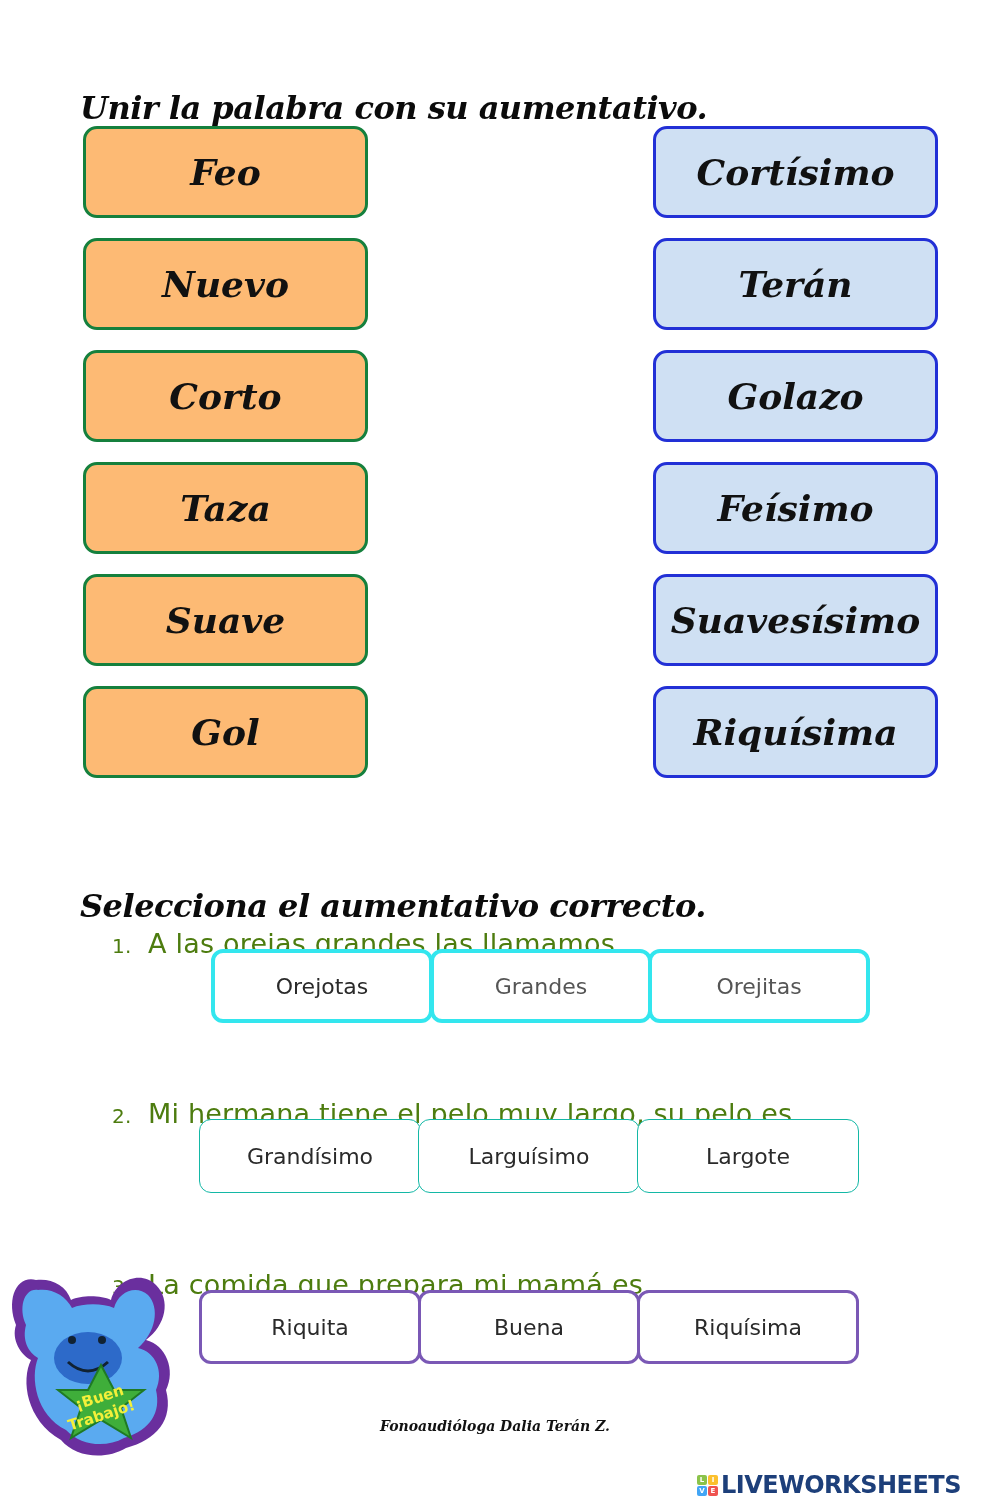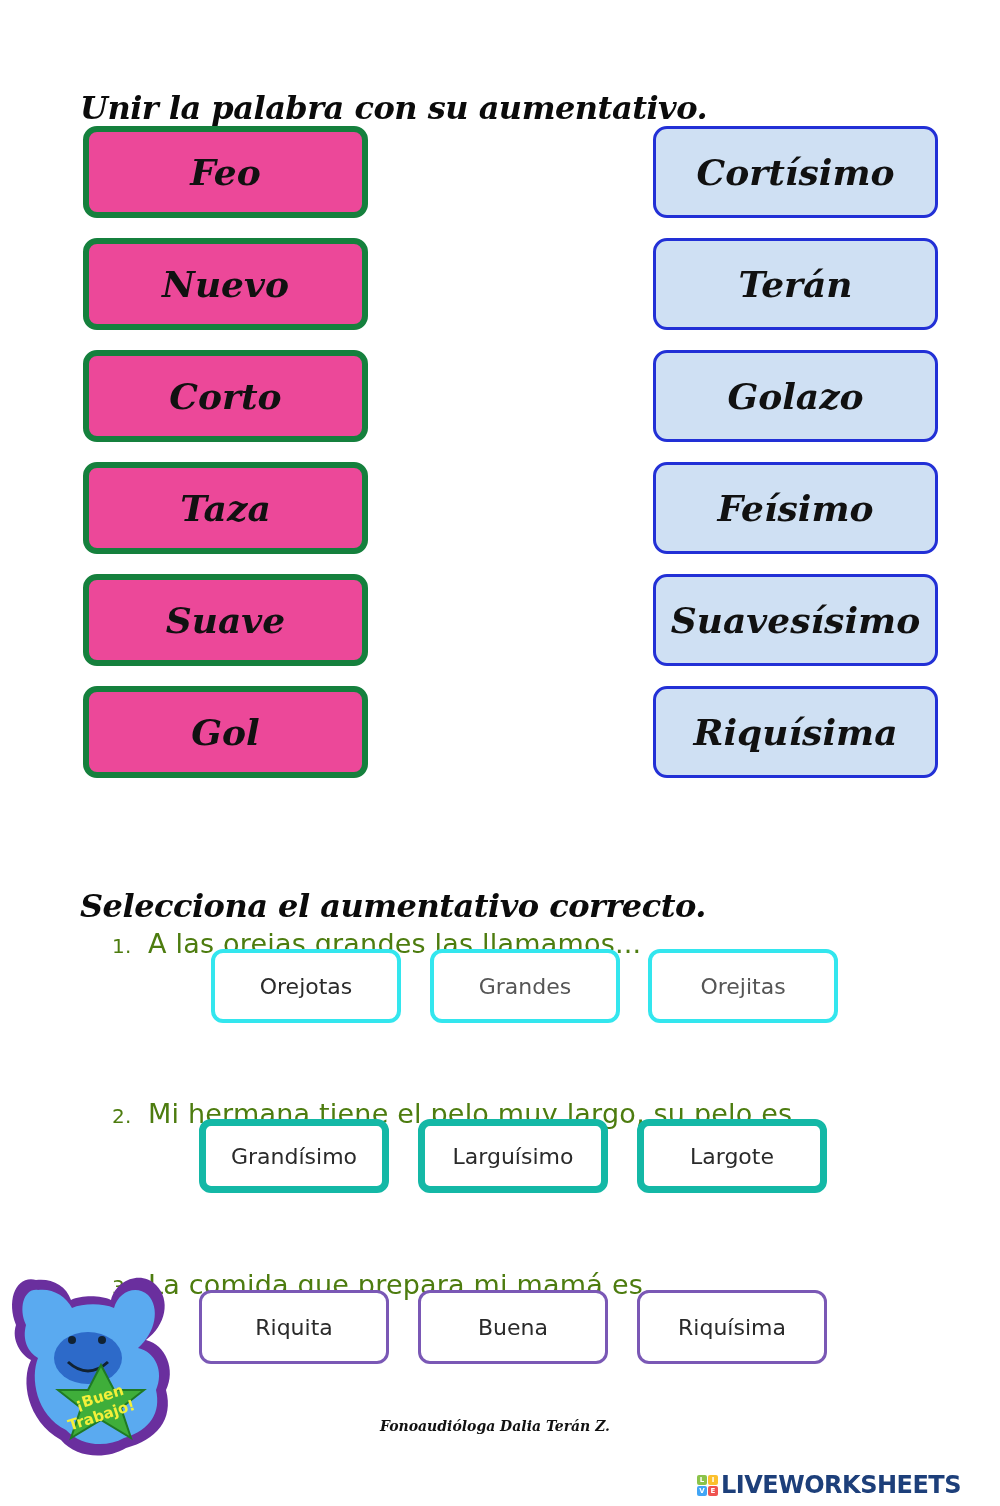--- a/index.html
+++ b/index.html
@@ -6,33 +6,33 @@
   body { width: 1000px; height: 1506px; position: relative; overflow: hidden;
          font-family: "DejaVu Sans", sans-serif; color: #111; }
   .script { font-family: "DejaVu Serif", serif; font-style: italic; font-weight: bold; }
   .heading { position: absolute; left: 80px; font-size: 32px; letter-spacing: -0.5px; color: #0b0b0b; margin-top: 41px; }
   #h1 { top: 48px; }
   #h2 { top: 846px; }
 
   .card { position: absolute; width: 285px; height: 92px; border-radius: 14px;
           display: flex; align-items: center; justify-content: center;
           font-size: 36px; box-sizing: border-box; cursor: pointer; }
-  .card.left  { left: 83px;  background: #ec4899; border: 6px solid #15803d; }
+  .card.left  { left: 83px;  background: #fdba74; border: 3px solid #15803d; }
   .card.right { left: 653px; background: #cfe0f3; border: 3px solid #2230d6; }
 
   .question { position: absolute; left: 112px; font-size: 27px; color: #4d7c0f;
               font-family: "DejaVu Sans", sans-serif; letter-spacing: 0.2px; margin-top: 24px; }
   .question .num { font-size: 20px; display: inline-block; width: 36px; }
 
-  .opt { position: absolute; width: 190px; height: 74px; box-sizing: border-box;
+  .opt { position: absolute; width: 222px; height: 74px; box-sizing: border-box;
          border-radius: 12px; background: #fff; display: flex; align-items: center;
          justify-content: center; font-size: 22px; color: #2a2a2a; cursor: pointer;
          font-family: "DejaVu Sans", sans-serif; }
   .opt.cyan   { border: 4px solid #33e6ee; }
-  .opt.green  { border: 7px solid #14b8a6; }
+  .opt.green  { border: 1px solid #14b8a6; }
   .opt.purple { border: 3px solid #7a58b5; }
 
   #signature { position: absolute; left: 380px; top: 1418px; font-size: 14px; }
 
   #logo { position: absolute; left: 697px; top: 1471px; display: flex; align-items: center; }
   #logo .tiles { display: grid; grid-template-columns: 10px 10px; grid-gap: 1px; margin-right: 3px; }
   #logo .tile { width: 10px; height: 10px; font-size: 7px; color: #fff; font-weight: bold;
                 display: flex; align-items: center; justify-content: center; border-radius: 2px;
                 font-family: "DejaVu Sans", sans-serif; }
   #logo .word { font-family: "DejaVu Sans", sans-serif; font-weight: bold; font-size: 24px;

